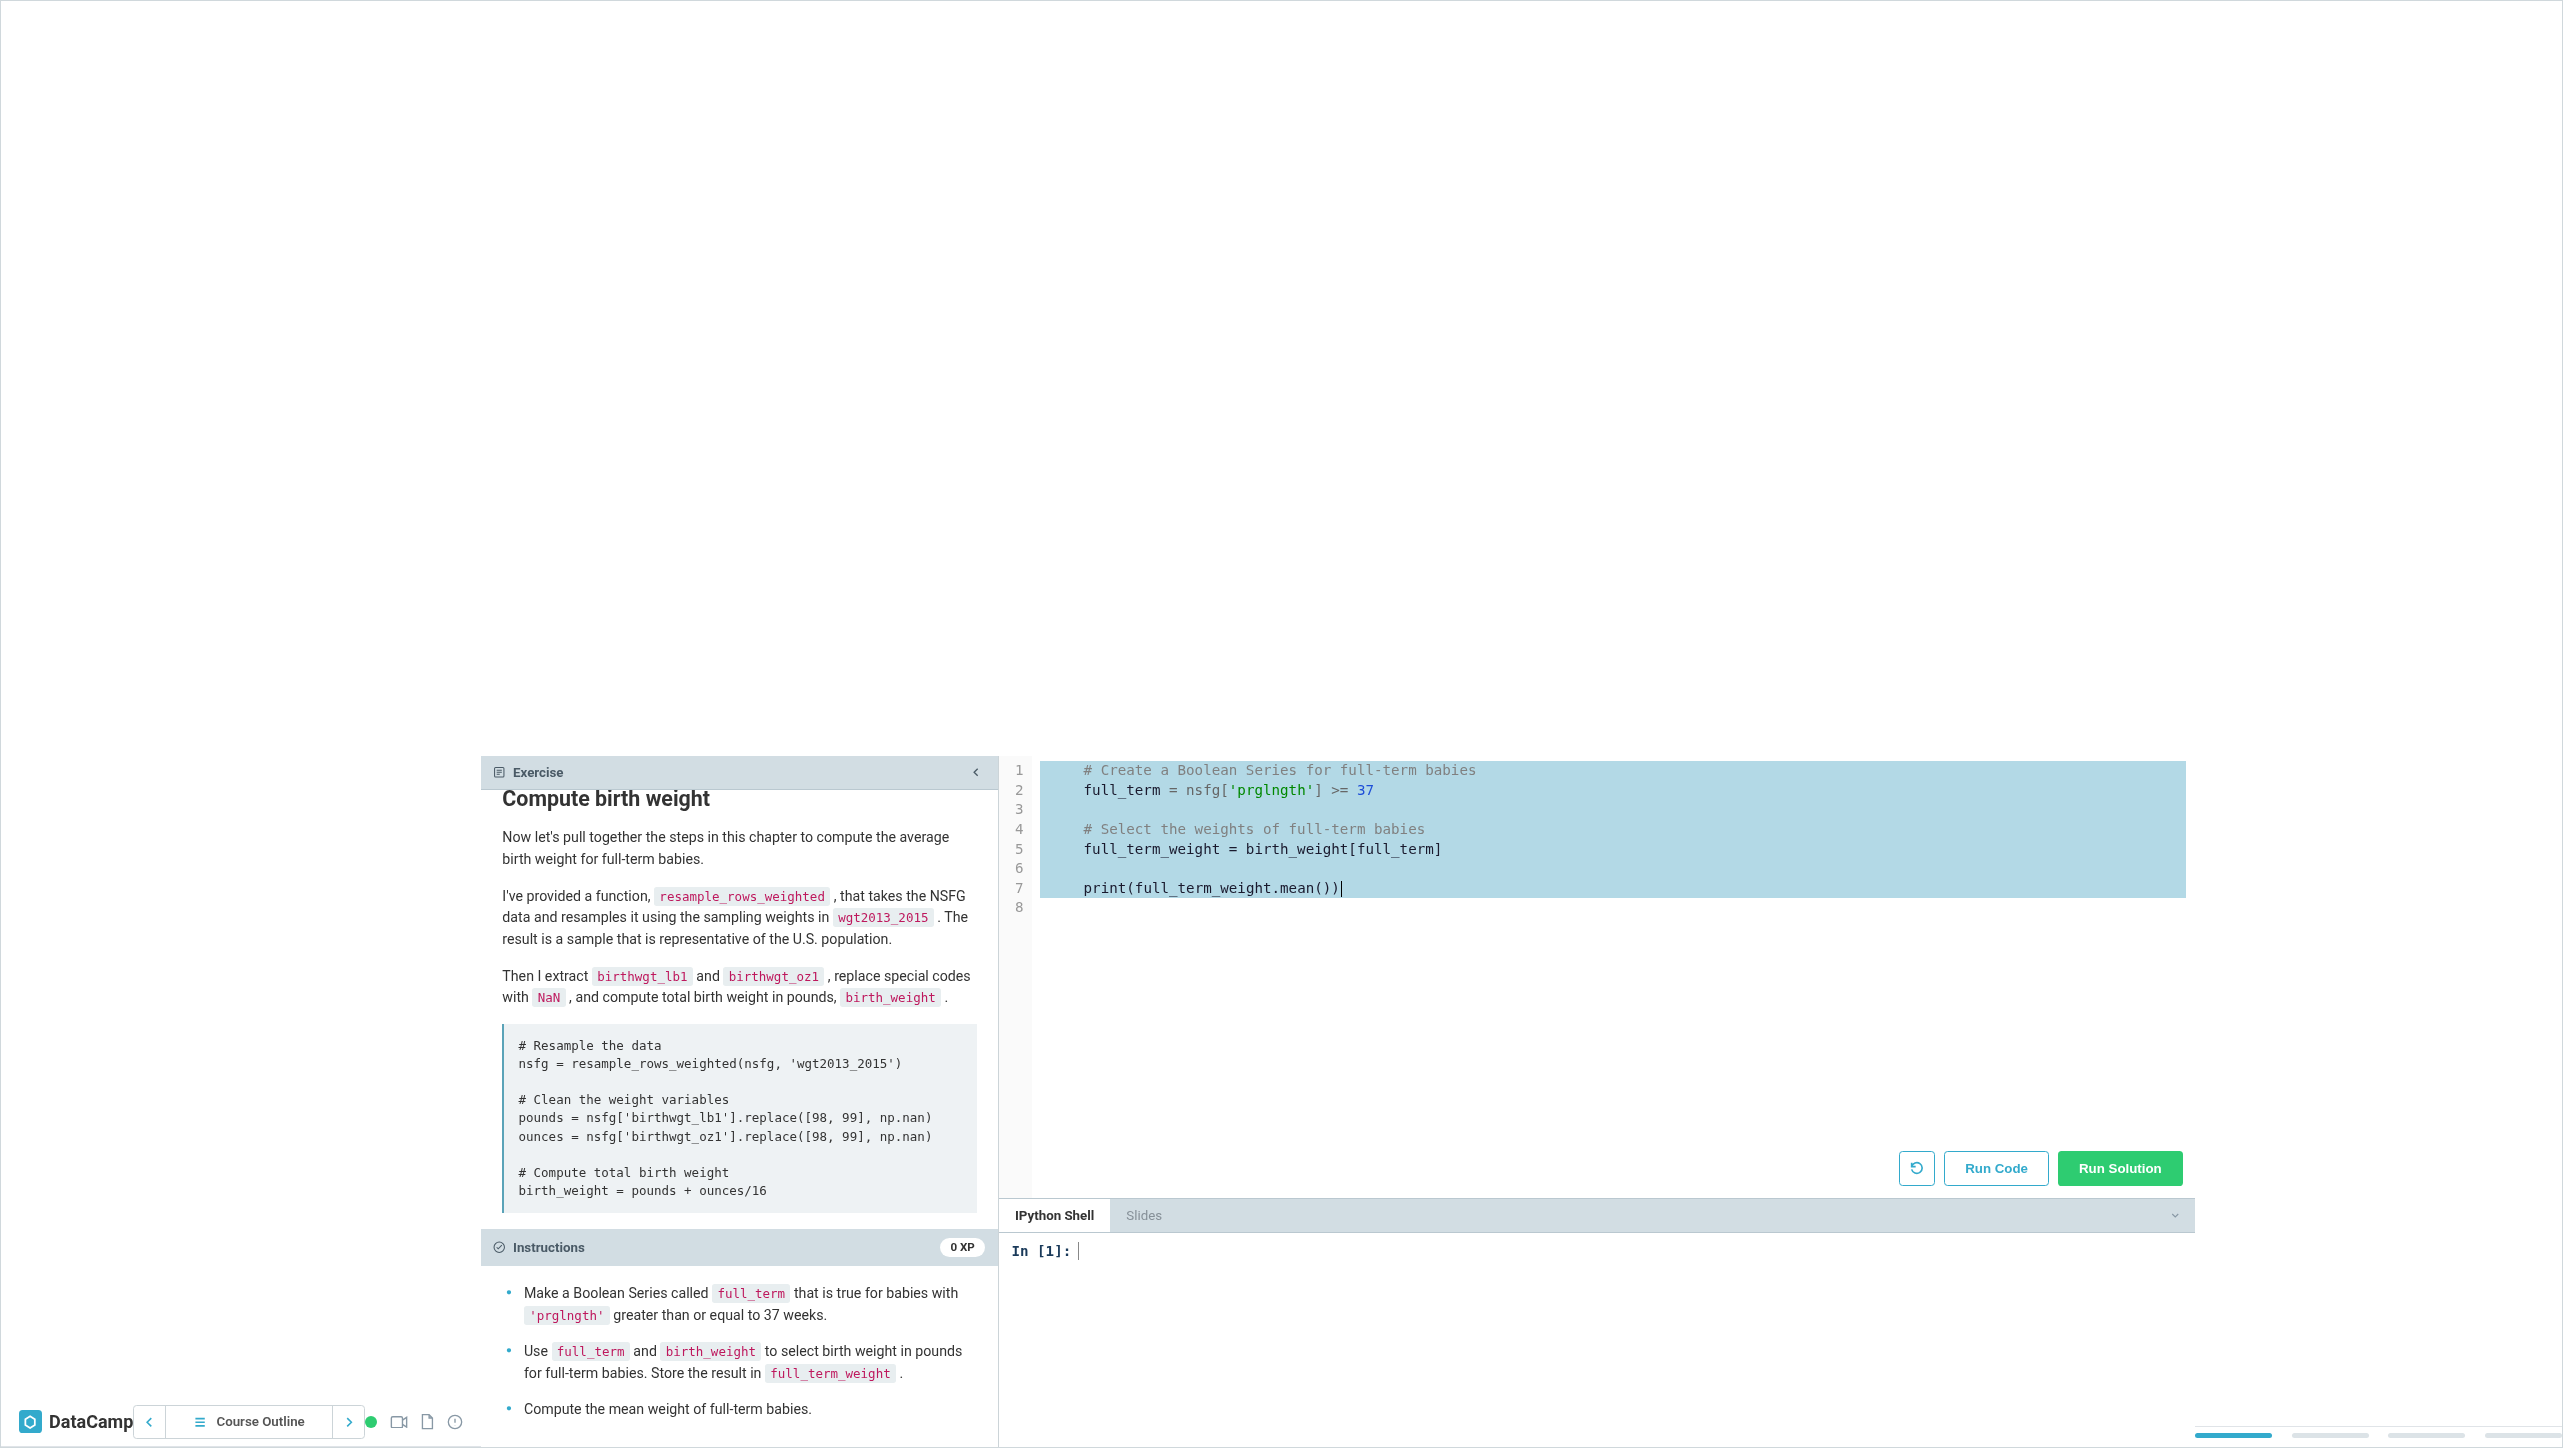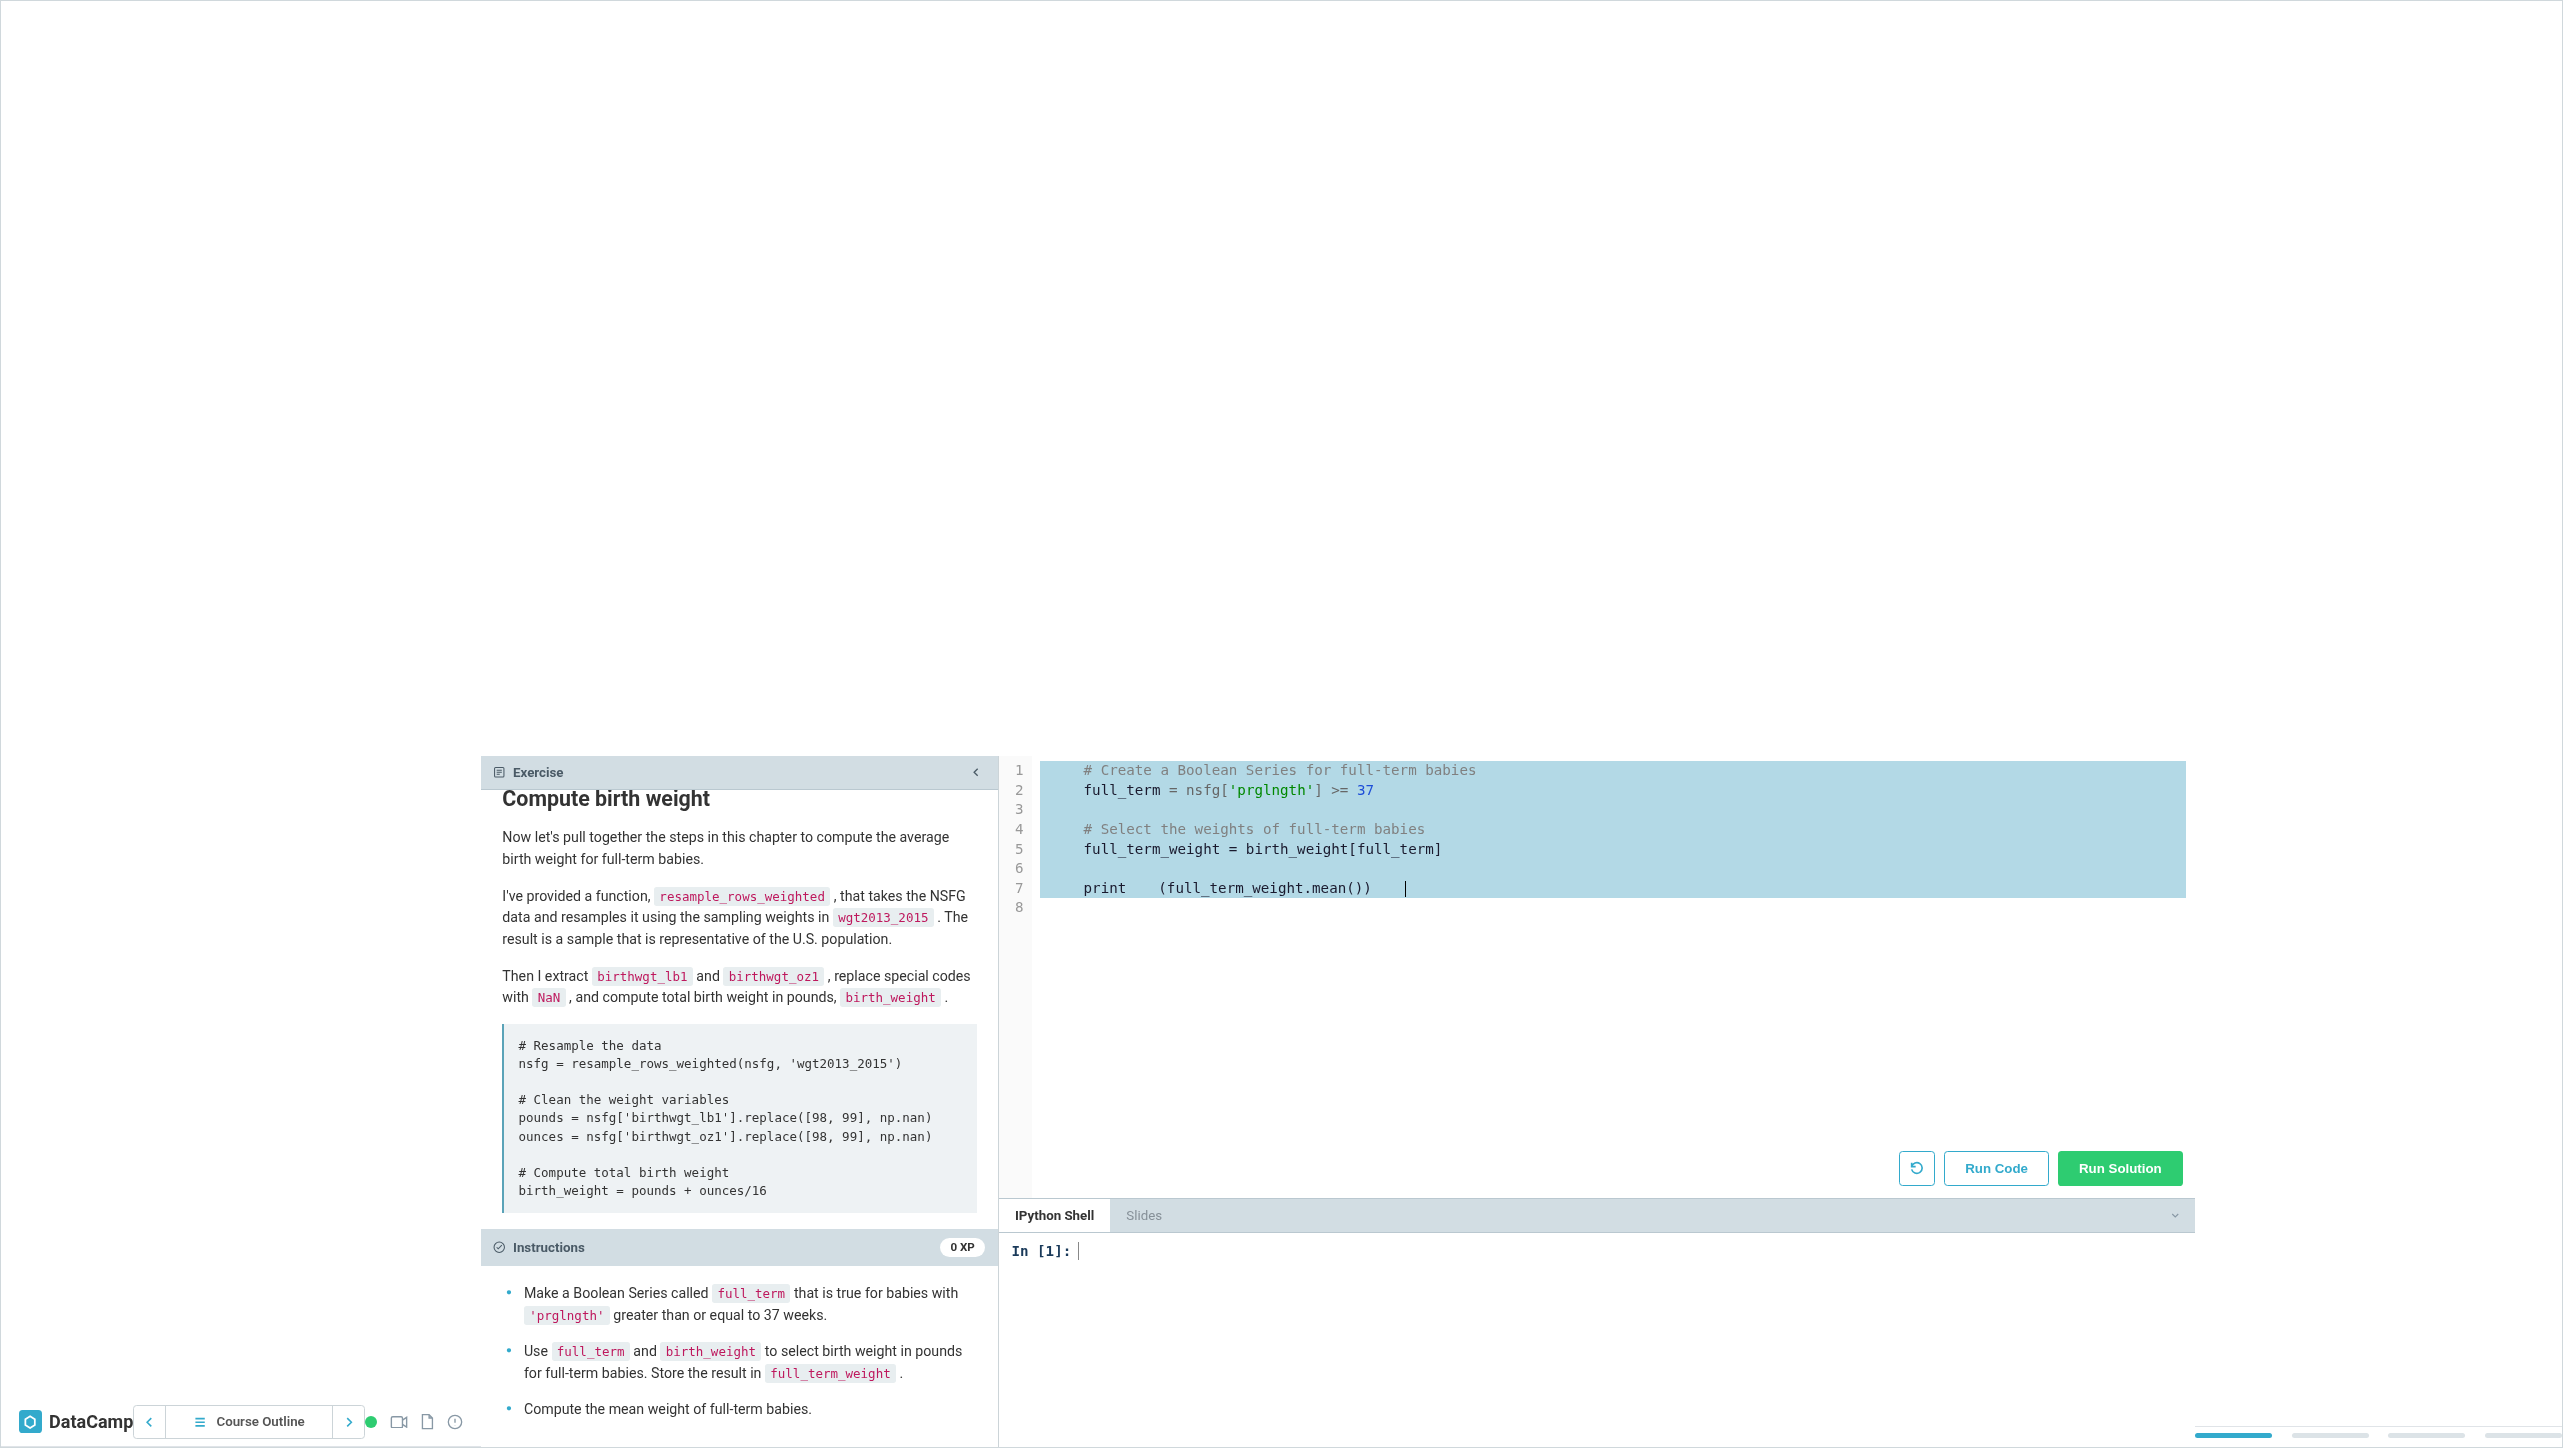--- a/index.html
+++ b/index.html
@@ -49,21 +49,21 @@
 .editor-tabs-spacer { flex: 1; }
 .light-icon { padding: 0 14.2px; color: #8898a5; cursor: pointer; }
 
 .editor-area { flex: 1; display: flex; flex-direction: column; position: relative; }
 .editor-code { flex: 1; display: flex; font-family: "SFMono-Regular", Consolas, monospace; font-size: 14.2px; line-height: 1.4; background: #fff; }
 .gutter { background: #fafafa; color: #999; text-align: right; padding: 5.3px 9px 5.3px 16px; user-select: none; }
 .gutter div { height: 19.6px; }
 .code-lines { padding: 5.3px 9px 5.3px 7.1px; flex: 1; }
 .code-line { height: 19.6px; padding-left: 44px; }
 .code-line.hl { background: #b3d9e6; }
-.cursor-line { display: flex; align-items: center; gap: 32px; }
+.cursor-line { display: flex; align-items: center; }
 .caret { display: inline-block; width: 0.9px; height: 16px; background: #000; margin-left: 0.9px; }
 .tk-comment { color: #808080; }
 .tk-ident { color: #1a1a2e; }
 .tk-op { color: #666; }
 .tk-str { color: #008800; }
 .tk-num { color: #1d4ed8; }
 .tk-builtin { color: #1a1a2e; }
 
 .editor-actions { position: absolute; bottom: 12.5px; right: 12.5px; display: flex; gap: 9px; }
 .btn { border-radius: 3.6px; padding: 9px 20px; font-weight: 700; font-size: 13.3px; cursor: pointer; border: 0.9px solid transparent; display: flex; align-items: center; justify-content: center; }

